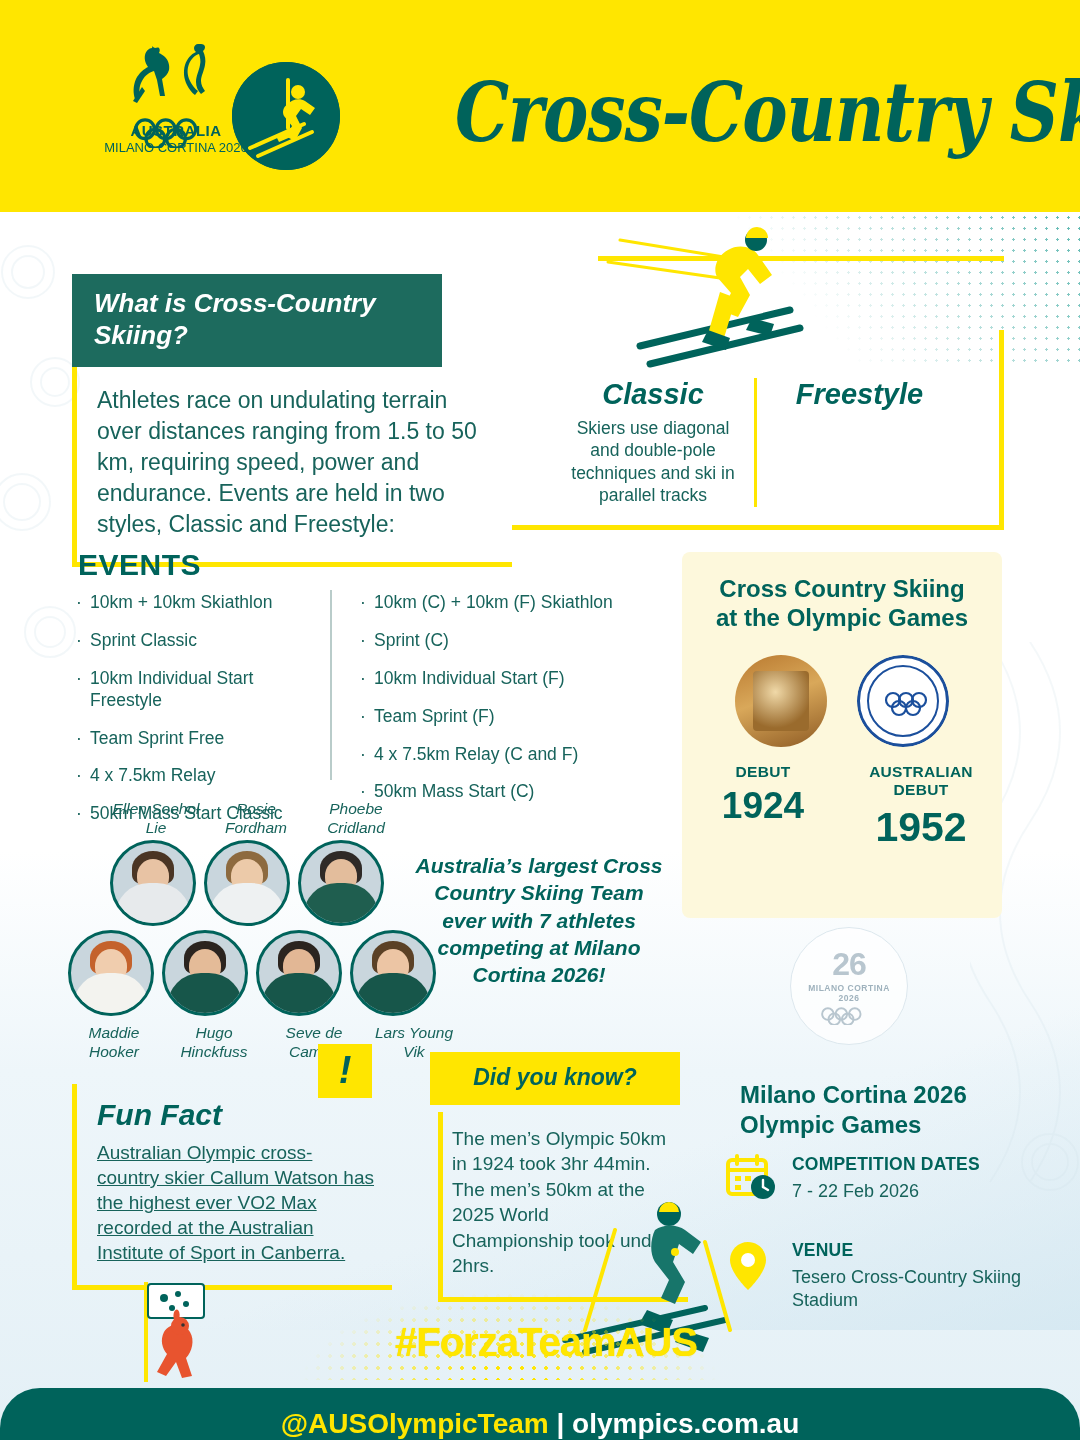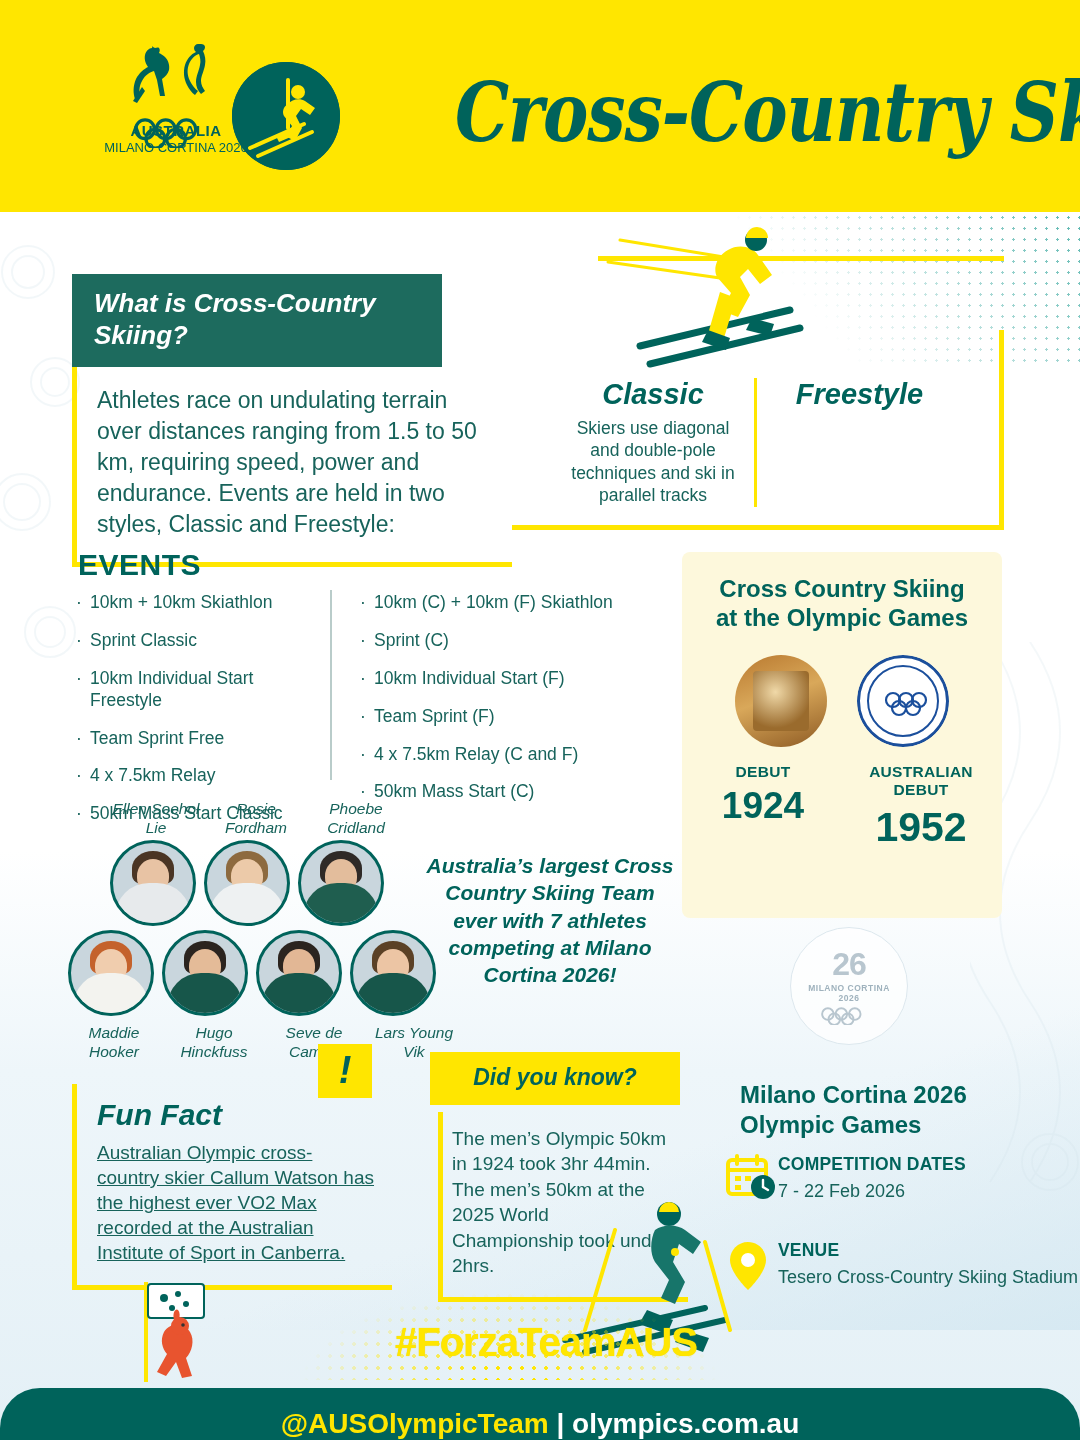--- a/index.html
+++ b/index.html
@@ -118,21 +118,21 @@
   .ath-row { position:absolute; display:flex; gap:8px;}
   .ath-row.r1 { left:110px; top:628px; }
   .ath-row.r2 { left:68px; top:718px; }
   .ava { width:86px; height:86px; border-radius:50%; border:3px solid #00635b; overflow:hidden; position:relative; background:#c9d6dd;}
   .ava .head { position:absolute; left:50%; top:16px; width:32px; height:34px; margin-left:-16px; border-radius:50% 50% 45% 45%; }
   .ava .hair { position:absolute; left:50%; top:8px; width:42px; height:34px; margin-left:-21px; border-radius:50% 50% 30% 30%;}
   .ava .body { position:absolute; left:50%; bottom:0; width:76px; height:40px; margin-left:-38px; border-radius:34px 34px 0 0;}
   .ath-names-bot { position:absolute; left:68px; top:812px; display:flex; gap:8px; text-align:center;}
   .ath-names-bot div { width:92px; font-size:15.5px; font-style:italic; line-height:1.2; color:#17635b;}
   .team-blurb {
-    position:absolute; left:425px; top:640px; width:250px;
+    position:absolute; left:414px; top:640px; width:250px;
     font-size:21px; font-weight:bold; font-style:italic; line-height:1.3; color:#00635b; text-align:center;
   }
   
   .mc-emblem { position:absolute; left:790px; top:715px; width:118px; height:118px; border-radius:50%;
      background:rgba(255,255,255,.75); border:1px solid #dde8ee; text-align:center;}
   .mc-26 { font-size:32px; font-weight:bold; color:#b8c6cf; margin-top:18px; letter-spacing:-1px;}
   .mc-txt { font-size:8.5px; font-weight:bold; color:#9fb2bd; letter-spacing:.5px;}
   .mc-rings { margin-top:4px;}
 
   
@@ -147,21 +147,21 @@
 
   .dyk-head { position:absolute; left:430px; top:840px; width:250px; background:#ffe600;
      color:#00635b; font-size:23px; font-weight:bold; font-style:italic; text-align:center; padding:12px 0 14px;}
   .dyk-body { position:absolute; left:438px; top:900px; width:250px;
      border-left:5px solid #ffe600; border-bottom:5px solid #ffe600; padding:14px 14px 18px 9px;
      font-size:19px; line-height:1.34; color:#17635b;}
 
   
   .mc-title { position:absolute; left:740px; top:868px; width:300px; font-size:24px; font-weight:bold;
       color:#00635b; line-height:1.25;}
-  .info-row { position:absolute; display:flex; gap:0;}
+  .info-row { position:absolute; display:flex; gap:14px;}
   .info-row.dates { left:726px; top:942px;}
   .info-row.venue { left:726px; top:1028px;}
   .info-ico { width:52px; flex:0 0 52px;}
   .info-lab { font-size:17.5px; font-weight:bold; color:#00635b; letter-spacing:.2px; line-height:1.2;}
   .info-val { font-size:18px; color:#17635b; margin-top:5px; line-height:1.3;}
 
   
   .hash { position:absolute; left:395px; top:1108px; font-size:40px; font-weight:bold; 
      color:#ffe600; letter-spacing:-1px; text-shadow:0 0 1px #e5cf00;}
   .footer { position:absolute; left:0; bottom:0; width:1080px; height:52px; background:#00635b;

